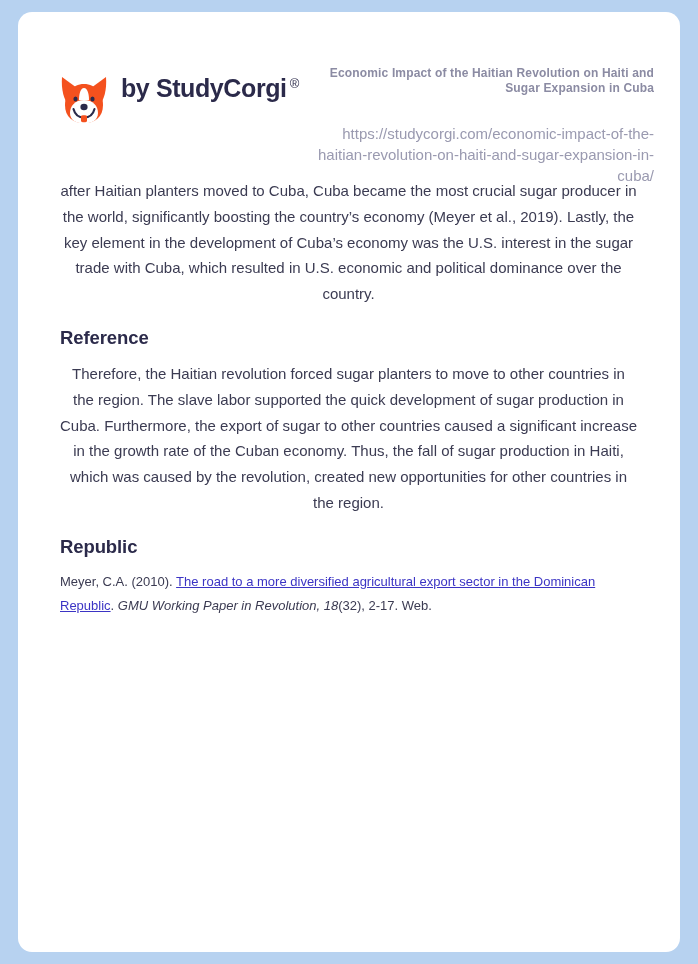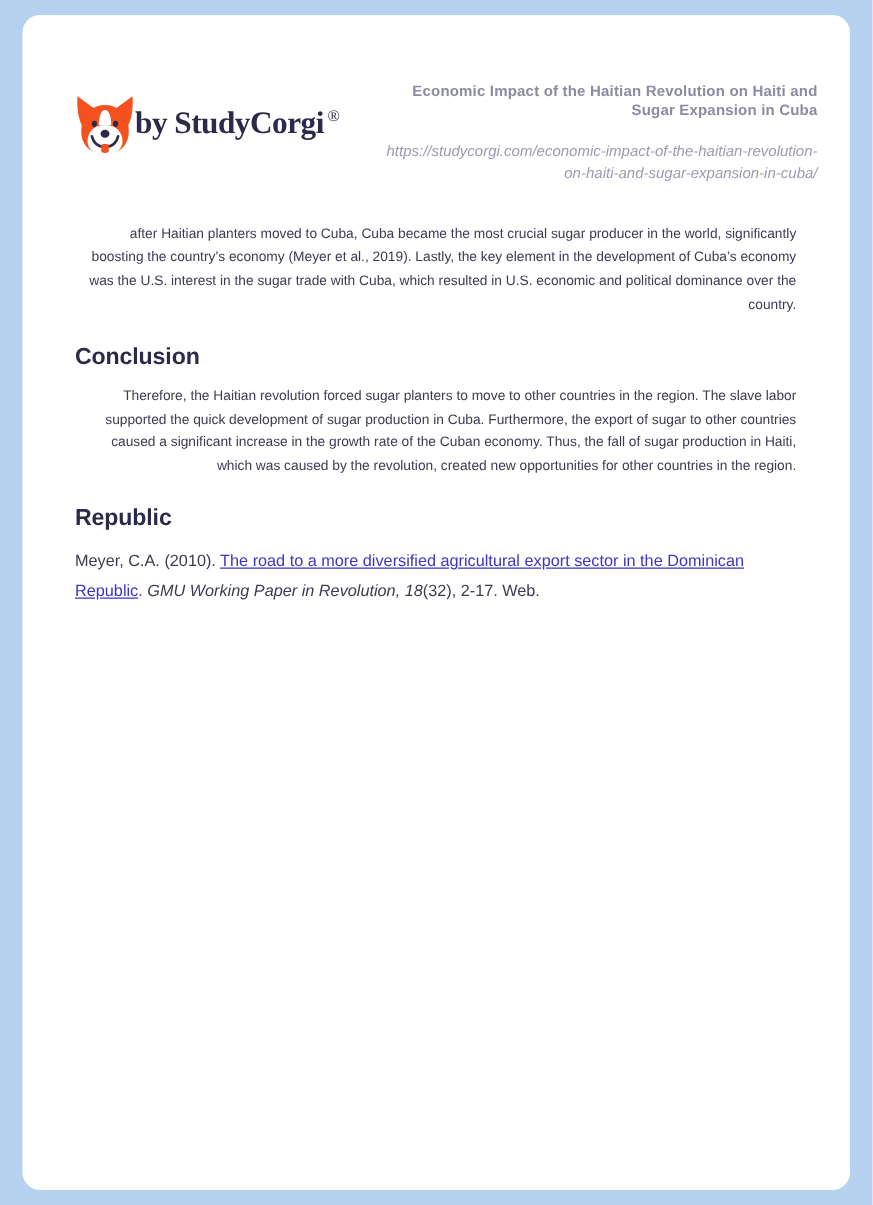--- a/index.html
+++ b/index.html
@@ -29,23 +29,23 @@
     left: 0;
     top: 0;
     width: 100%;
     padding: 48px 26px 0 42px;
     display: flex;
     align-items: flex-start;
     justify-content: space-between;
   }
   .brand {
     display: flex;
-    align-items: center;
+    align-items: flex-start;
+    gap: 13px;
     padding-top: 14px;
-    font-family: Liberation Serif, serif;
   }
   .brand-logo {
     width: 48px;
     height: 50px;
     display: block;
     flex: none;
   }
   .brand-text {
     font-size: 25px;
     font-weight: bold;
@@ -66,41 +66,40 @@
     padding-top: 6px;
   }
   .header-title {
     font-size: 12px;
     font-weight: bold;
     color: #8b8ba3;
     line-height: 1.28;
     letter-spacing: 0.15px;
   }
   .header-url {
-    margin-top: 16px;
-    font-size: 12px;
+    margin-top: 26px;
+    font-size: 15px;
     color: #9a9ab0;
     line-height: 1.42;
     word-break: break-word;
-    font-style: italic;
   }
   
   .doc-body {
     position: absolute;
     left: 0;
     top: 166px;
     width: 100%;
     padding: 0 43px 0 42px;
   }
   p.para {
     margin: 0 0 14px 0;
-    font-size: 11px;
+    font-size: 15px;
     line-height: 1.72;
     color: #3b3b52;
-    text-align: right;
+    text-align: center;
   }
   h2.section-head {
     margin: 20px 0 12px 0;
     font-size: 18.5px;
     font-weight: bold;
     color: #2b2a4a;
     letter-spacing: -0.1px;
   }
   .ref-block {
     margin: 0;
@@ -149,21 +148,21 @@
     <div class="header-meta">
       <div class="header-title">Economic Impact of the Haitian Revolution on Haiti and Sugar Expansion in Cuba</div>
       <div class="header-url">https://studycorgi.com/economic-impact-of-the-haitian-revolution-on-haiti-and-sugar-expansion-in-cuba/</div>
     </div>
   </div>
 
   <div class="doc-body">
 
     <p class="para">after Haitian planters moved to Cuba, Cuba became the most crucial sugar producer in the world, significantly boosting the country’s economy (Meyer et al., 2019). Lastly, the key element in the development of Cuba’s economy was the U.S. interest in the sugar trade with Cuba, which resulted in U.S. economic and political dominance over the country.</p>
 
-    <h2 class="section-head">Conclusion</h2>
+    <h2 class="section-head">Reference</h2>
 
     <p class="para">Therefore, the Haitian revolution forced sugar planters to move to other countries in the region. The slave labor supported the quick development of sugar production in Cuba. Furthermore, the export of sugar to other countries caused a significant increase in the growth rate of the Cuban economy. Thus, the fall of sugar production in Haiti, which was caused by the revolution, created new opportunities for other countries in the region.</p>
 
     <h2 class="section-head">Republic</h2>
 
     <p class="ref-block"><span>Meyer, C.A. (2010). </span><span class="ref-link">The road to a more diversified agricultural export sector in the Dominican Republic</span><span>. </span><span class="ref-italic">GMU Working Paper in Revolution, </span><span class="ref-italic">18</span><span>(32), 2-17. Web.</span></p>
 
   </div>
 
 </div>

